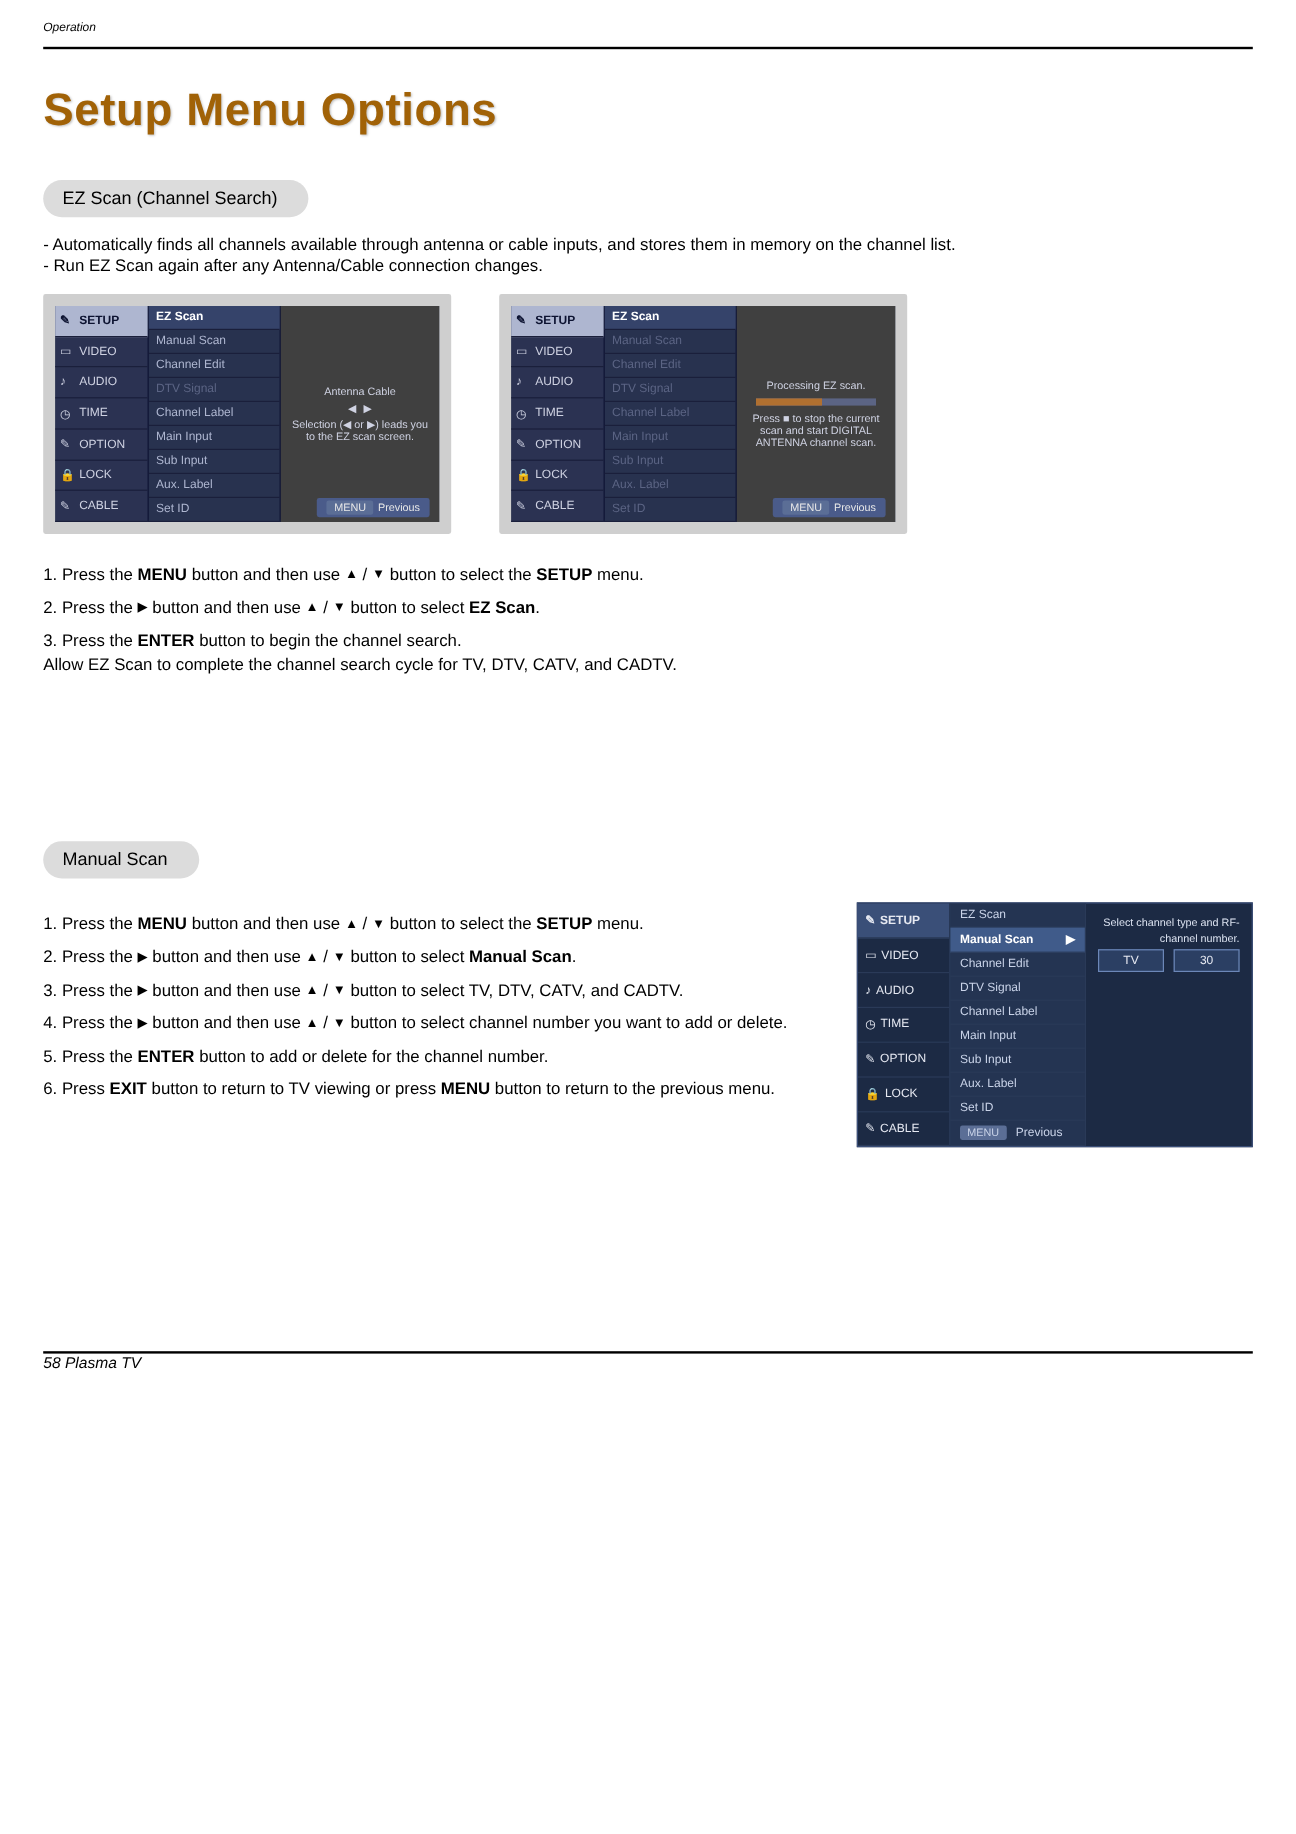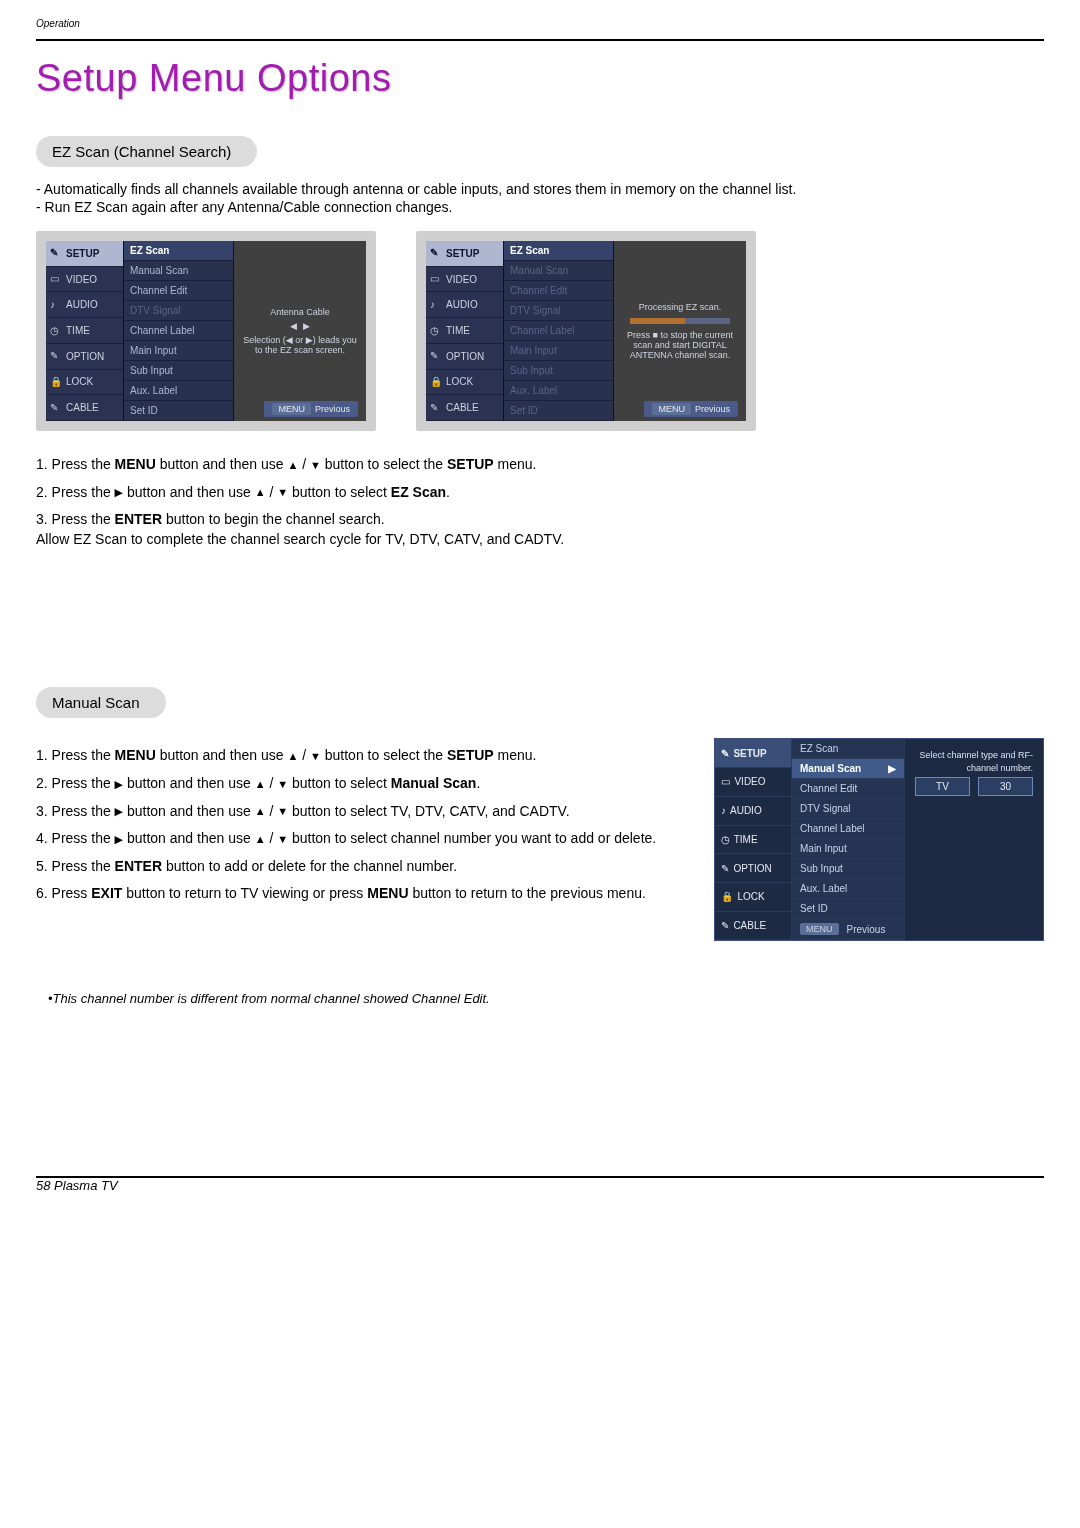--- a/index.html
+++ b/index.html
@@ -9,24 +9,24 @@
     color: #000;
     width: 1080px;
     margin: 0 auto;
     padding: 18px 36px 0 36px;
     font-size: 14px;
   }
   .top-rule { border-top: 2px solid #000; margin-top: 6px; }
   .header-cat { font-style: italic; font-size: 10px; padding-bottom: 4px; }
   h1.title {
     font-size: 38px;
-    font-weight: normal;
-    color: #a21caf;
+    font-weight: bold;
+    color: #a16207;
     text-shadow: 1px 1px 2px rgba(0,0,0,.25);
-    margin: 16px 0 36px 0;
+    margin: 30px 0 36px 0;
     letter-spacing: .5px;
   }
   .pill {
     display: inline-block;
     background: #dcdcdc;
     border-radius: 16px;
     padding: 7px 26px 7px 16px;
     font-size: 15px;
     margin-bottom: 12px;
   }
@@ -391,20 +391,19 @@
       <div class="hint">Select channel type and RF-channel number.</div>
       <div class="boxes">
         <div class="bx">TV</div>
         <div class="bx">30</div>
       </div>
     </div>
   </div>
 </div>
 
 <div class="notes">
-  <p>•This channel number is different from normal channel showed Channel Edit.</p>
 </div>
 
 <div class="footer-rule"></div>
 <div class="footer">58  Plasma TV</div>
 
 
 
 
 </body></html>

